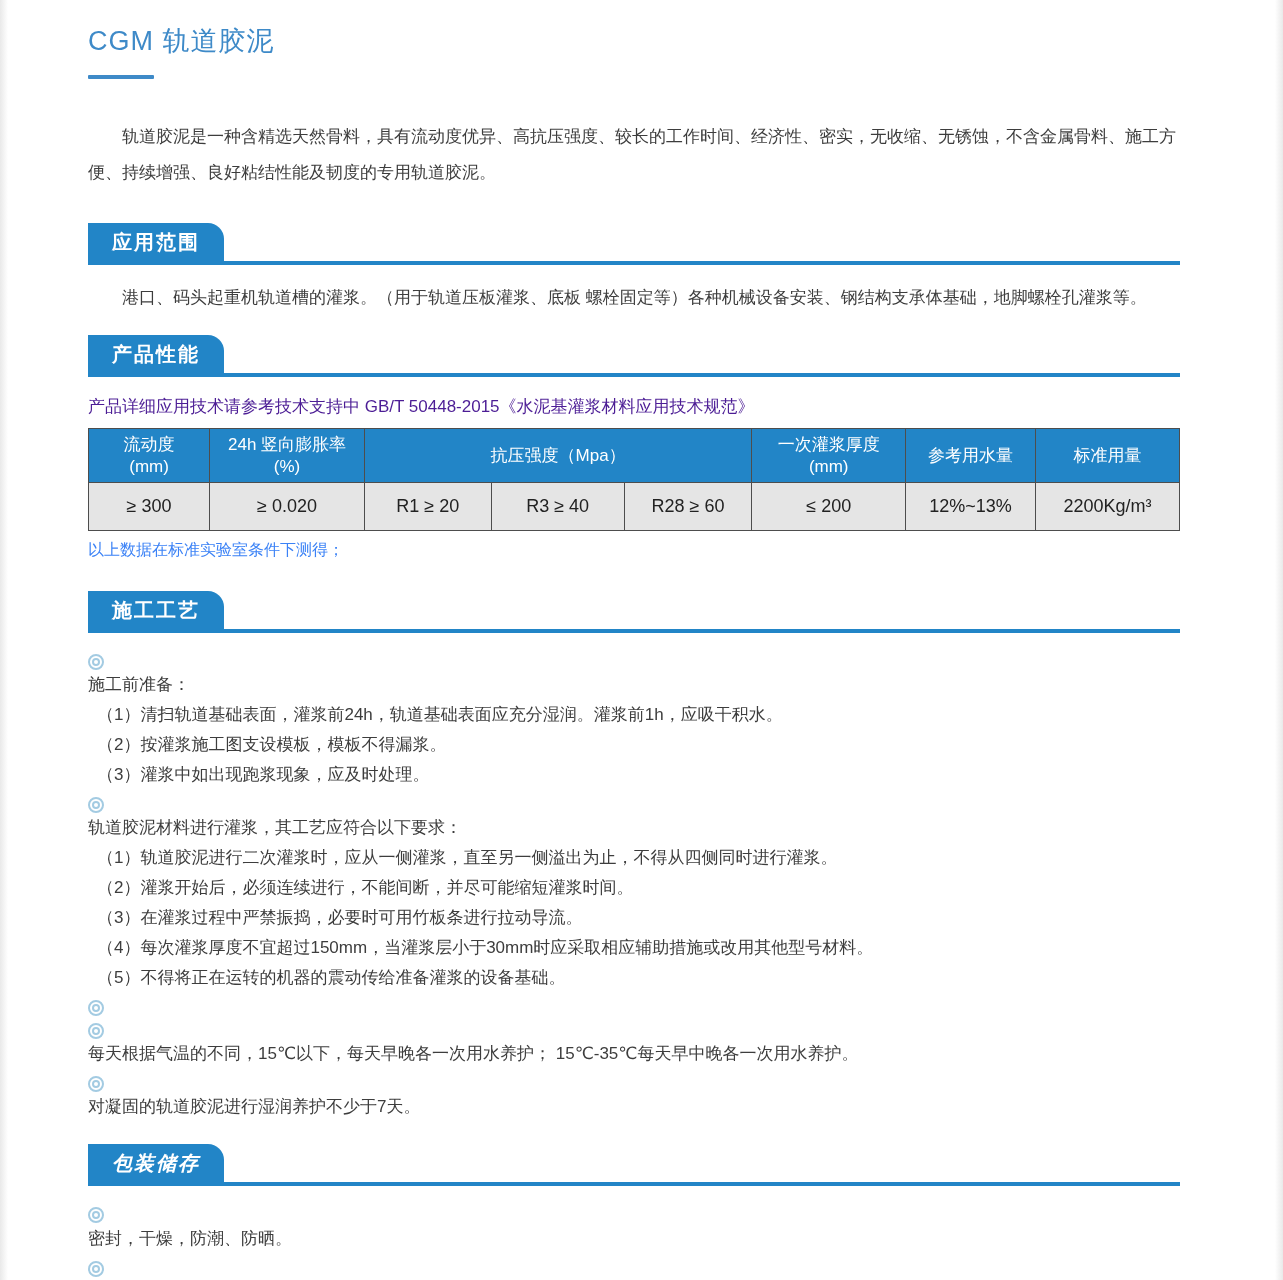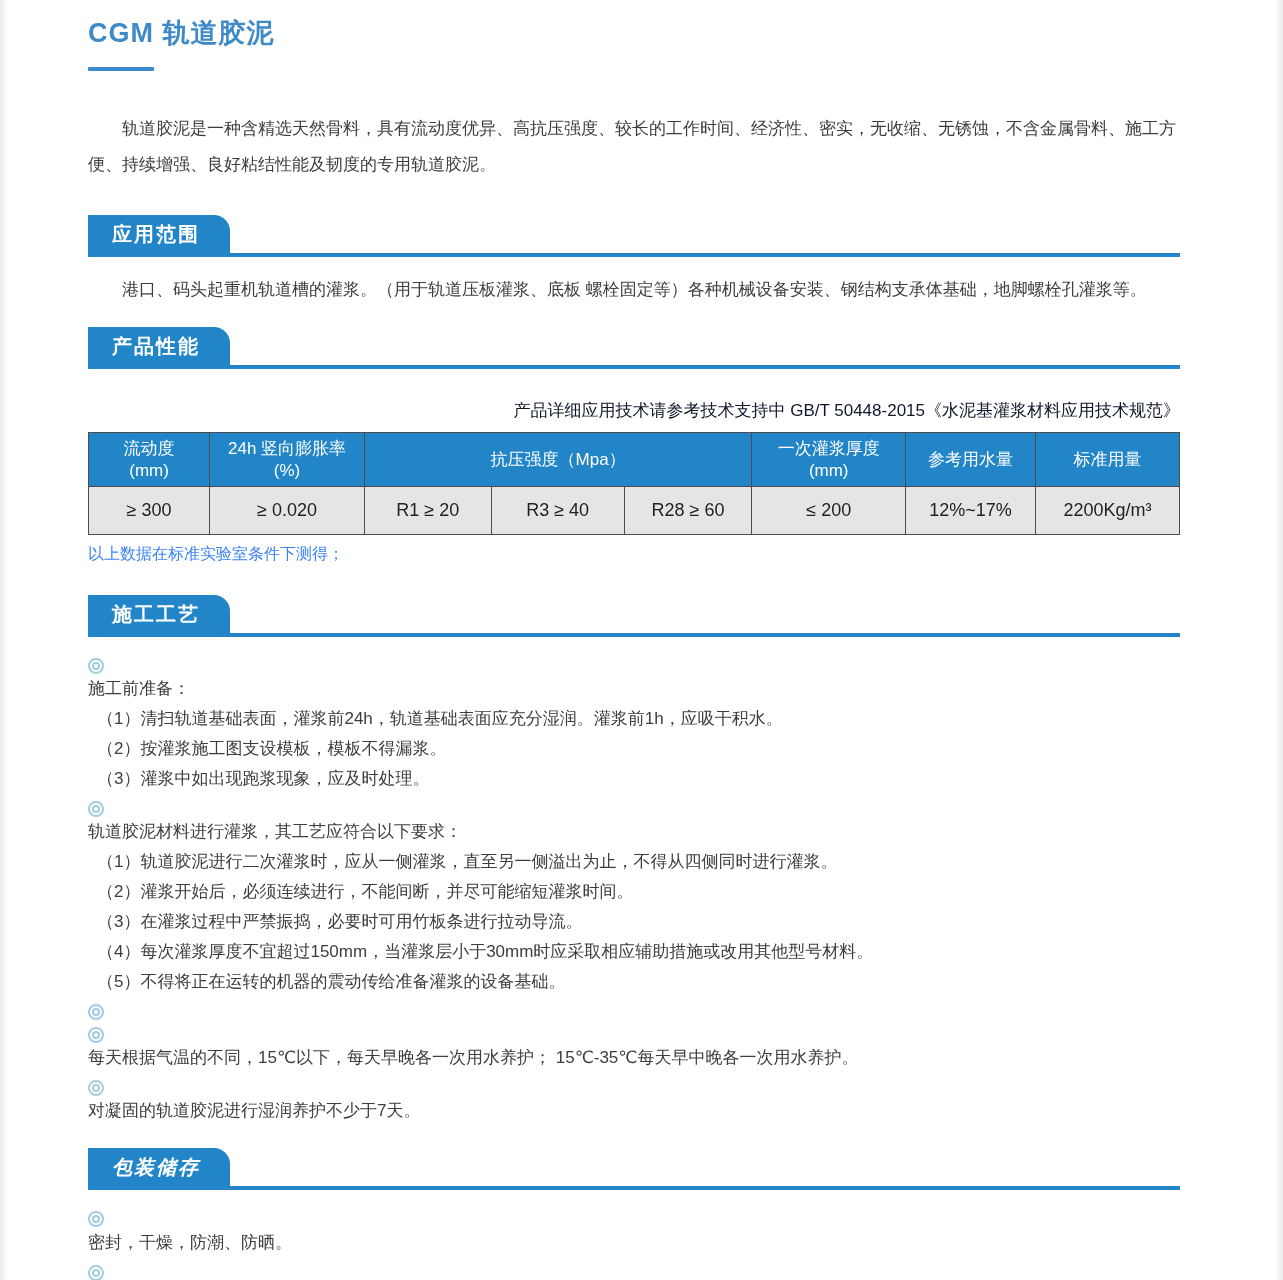--- a/index.html
+++ b/index.html
@@ -20,47 +20,47 @@
   body::before,body::after{
     content:"";position:absolute;top:0;bottom:0;width:8px;
     background:linear-gradient(to right,#e9e9e9,#ffffff);z-index:5;
   }
   body::before{left:0;}
   body::after{right:0;transform:scaleX(-1);}
   .page{width:1092px;margin-left:88px;padding-top:16px;}
 
   .doc-title{
     color:var(--title-blue);
-    font-size:27px;font-weight:700;letter-spacing:1px;line-height:34px;
+    font-size:27px;font-weight:400;letter-spacing:1px;line-height:34px;margin-top:8px;
   }
   .title-underline{
     width:66px;height:4px;background:var(--title-blue);
     margin-top:17px;border-radius:1px;
   }
   .intro{
     margin-top:40px;font-size:17px;line-height:36px;
     text-indent:2em;color:var(--text);
   }
 
   .section-header{border-bottom:4px solid var(--accent);line-height:0;}
   .section-tab{
     display:inline-block;background:var(--accent);color:#ffffff;
     font-size:20px;font-weight:700;line-height:24px;
-    padding:7px 30px 7px 24px;border-radius:0 16px 0 0;
+    padding:7px 24px 7px 24px;border-radius:0 16px 0 0;
     letter-spacing:2px;
     text-align:right;
   }
   .sec-app{margin-top:32px;}
   .sec-perf{margin-top:22px;}
   .sec-proc{margin-top:30px;}
   .sec-pack{margin-top:22px;font-style:italic;}
 
   .app-body{margin-top:18px;font-size:17px;line-height:30px;text-indent:2em;}
 
-  .perf-note{margin-top:30px;font-size:17px;text-align:right;color:#0f172a;}
+  .perf-note{margin-top:18px;font-size:17px;text-align:left;color:#4c1d95;}
 
   table.perf{
     width:100%;margin-top:10px;border-collapse:collapse;table-layout:fixed;
   }
   table.perf th,table.perf td{
     border:1px solid var(--border);text-align:center;vertical-align:middle;
   }
   table.perf th{
     background:var(--accent);color:#ffffff;font-weight:400;
     font-size:17px;line-height:22px;height:54px;padding:2px 0;
@@ -137,21 +137,21 @@
       </tr>
     </thead>
     <tbody>
       <tr>
         <td>≥ 300</td>
         <td>≥ 0.020</td>
         <td>R1 ≥ 20</td>
         <td>R3 ≥ 40</td>
         <td>R28 ≥ 60</td>
         <td>≤ 200</td>
-        <td>12%~17%</td>
+        <td>12%~13%</td>
         <td>2200Kg/m³</td>
       </tr>
     </tbody>
   </table>
   <p class="footnote">以上数据在标准实验室条件下测得；</p>
 
   <div class="section-header sec-proc">
     <span class="section-tab">施工工艺</span>
   </div>
   <div class="list">

